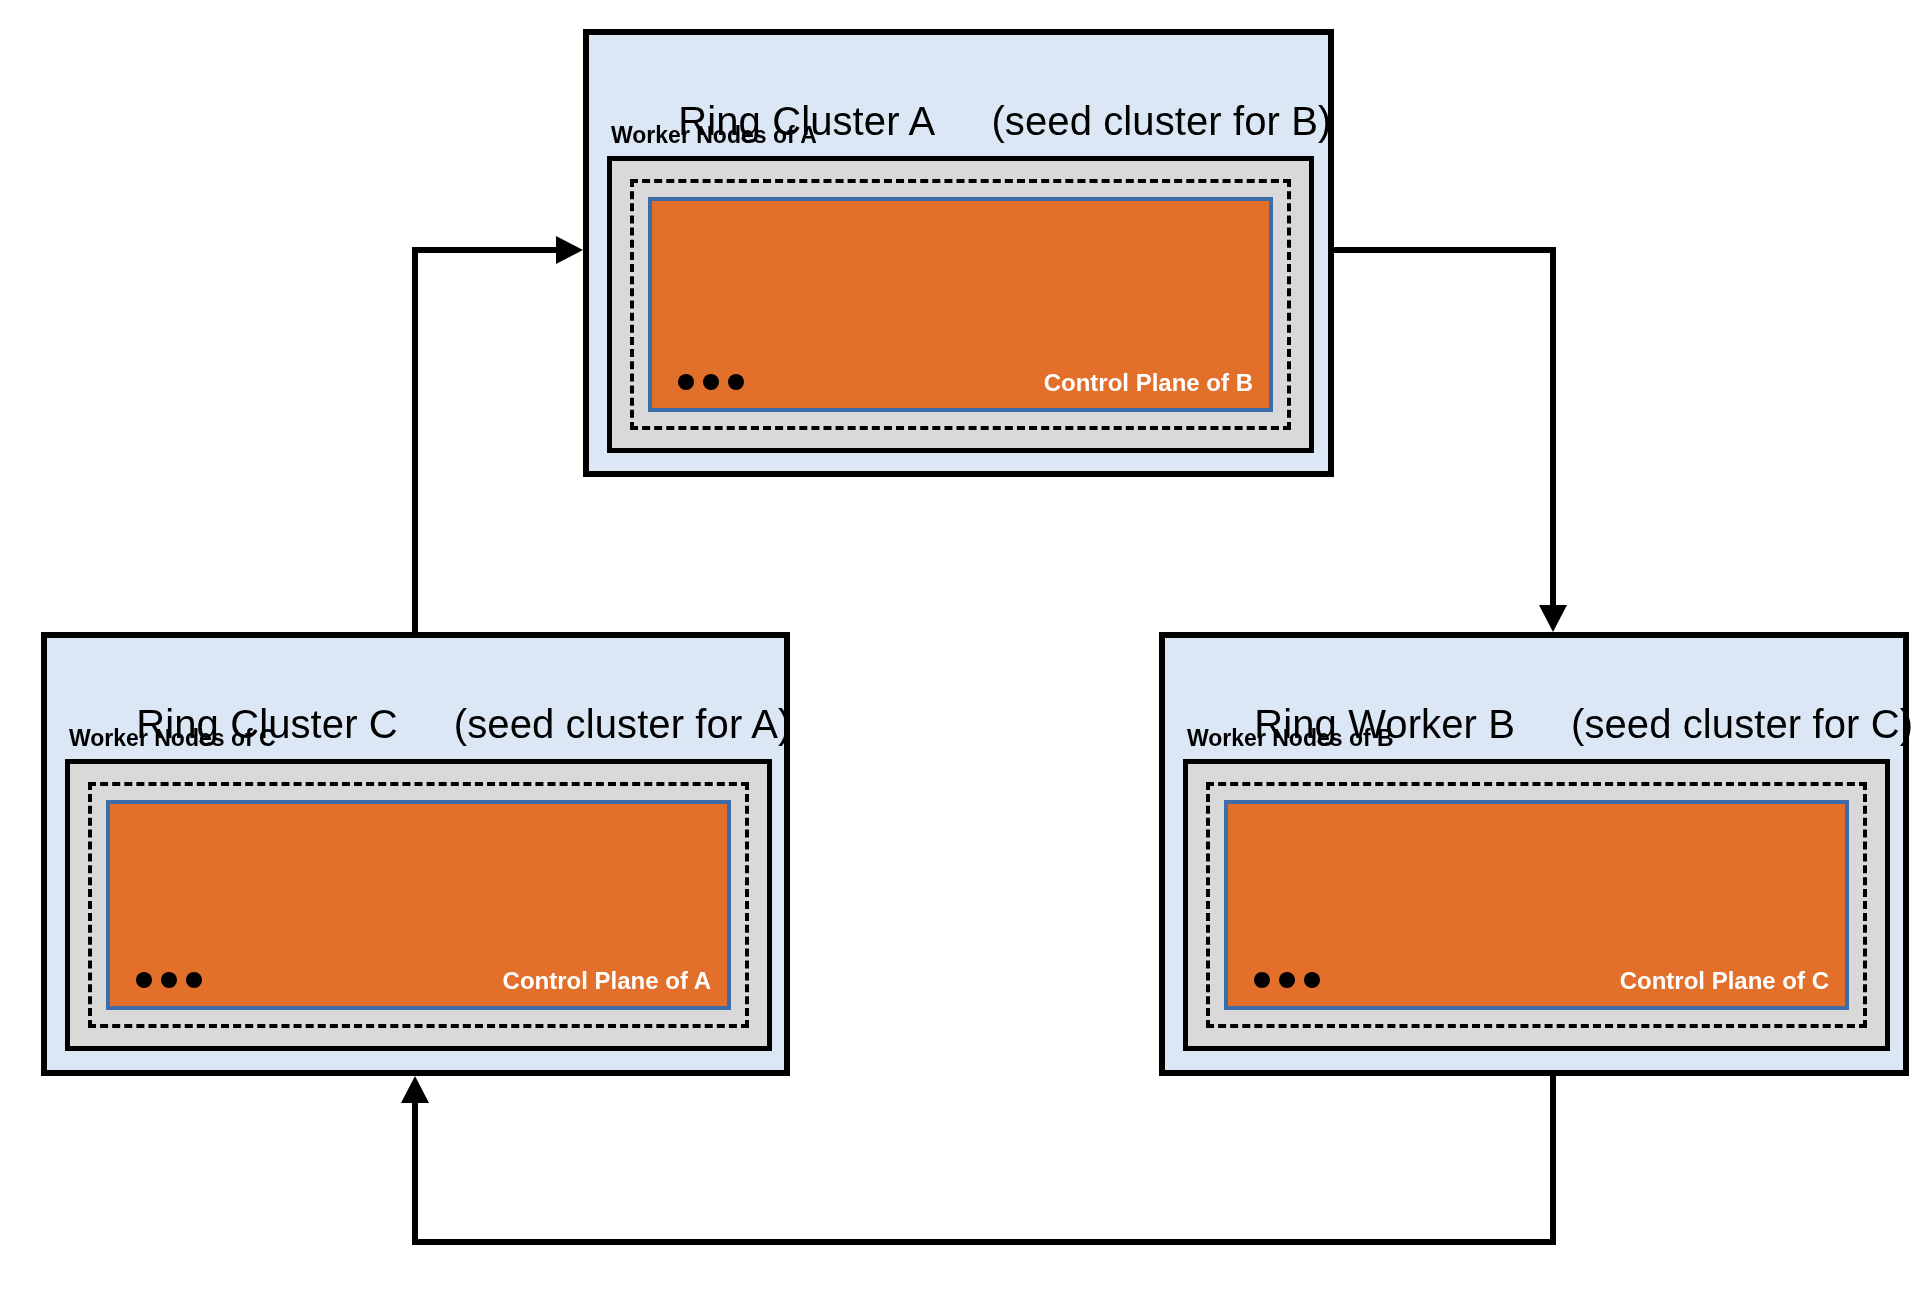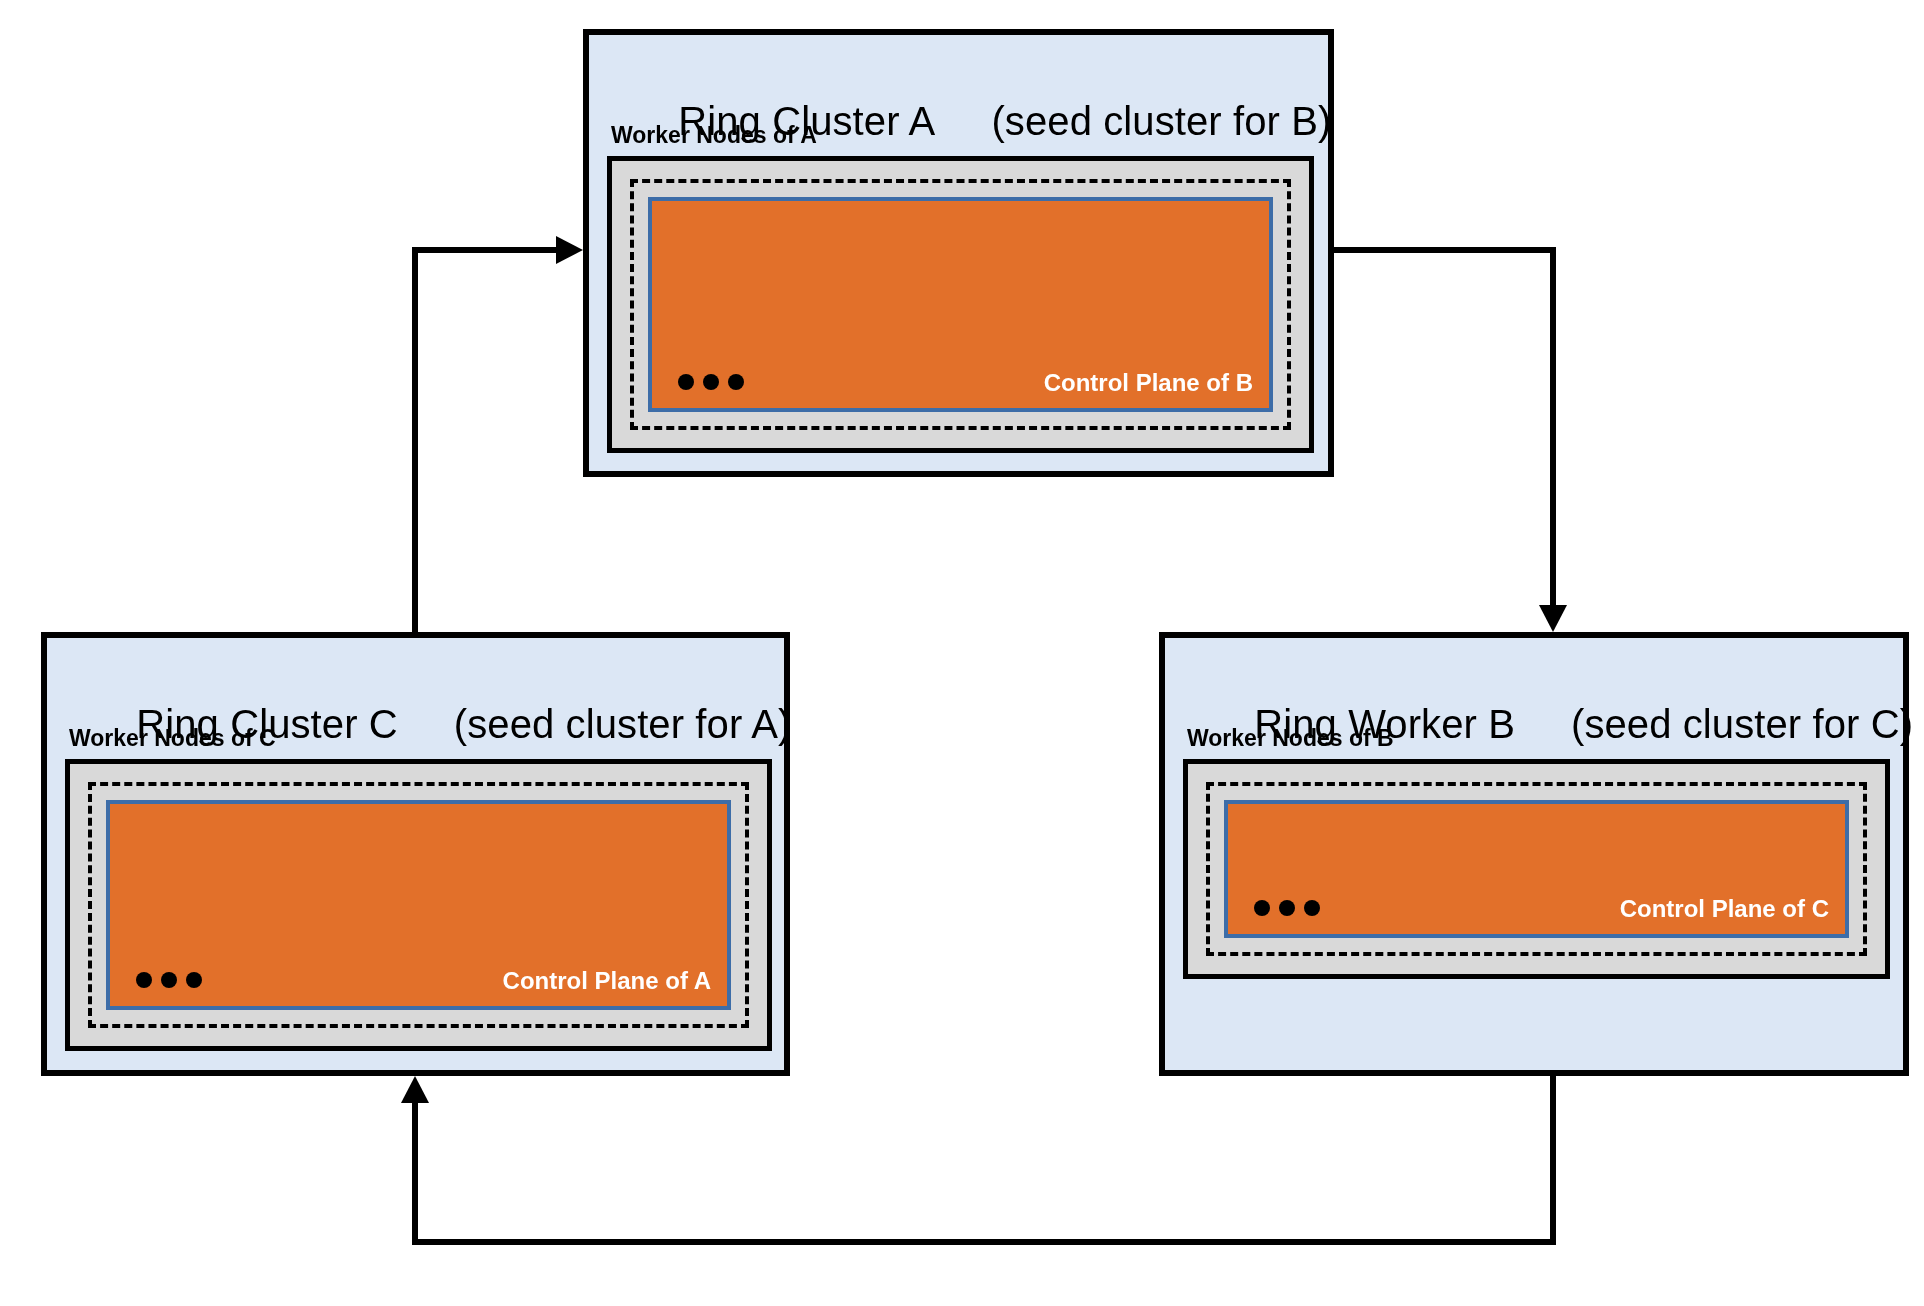--- a/index.html
+++ b/index.html
@@ -87,21 +87,21 @@
       </div>
     </div>
   </div>
 
   <div class="cluster" style="left:1159px;top:632px;width:750px;height:444px;">
     <div class="cluster-title">
       <span>Ring Worker B</span><span>&nbsp;&nbsp;&nbsp;&nbsp;&nbsp;</span><span>(seed cluster for C)</span>
     </div>
     <div class="worker-label" style="top:86px;">Worker Nodes of B</div>
 
-    <div class="worker-box" style="left:18px;top:121px;width:707px;height:220px;">
+    <div class="worker-box" style="left:18px;top:121px;width:707px;height:292px;">
       <div class="dashed-box" style="left:18px;top:18px;right:18px;bottom:18px;">
         <div class="cp-box" style="left:14px;top:14px;right:14px;bottom:14px;">
           <div class="dots">
             <i></i>
             <i></i>
             <i></i>
           </div>
           <div class="cp-label">Control Plane of C</div>
         </div>
       </div>

